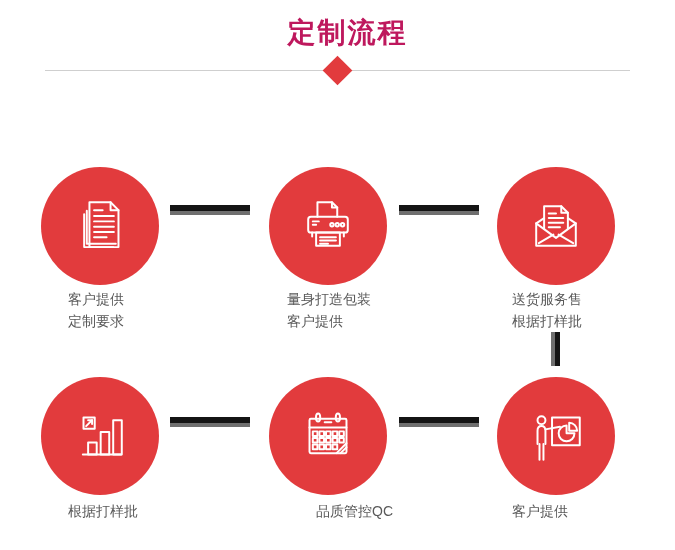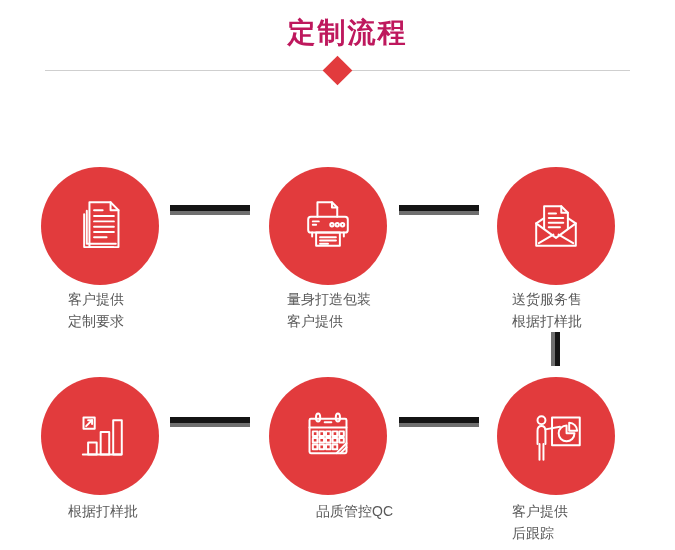--- a/index.html
+++ b/index.html
@@ -174,16 +174,15 @@
     <div>根据打样批</div>
   </div>
   <div class="label l4">
     <div>根据打样批</div>
   </div>
   <div class="label l5">
     <div>品质管控QC</div>
   </div>
   <div class="label l6">
     <div>客户提供</div>
-    <div>后跟踪</div>
   </div>
 
 </div>
 
 </body></html>

